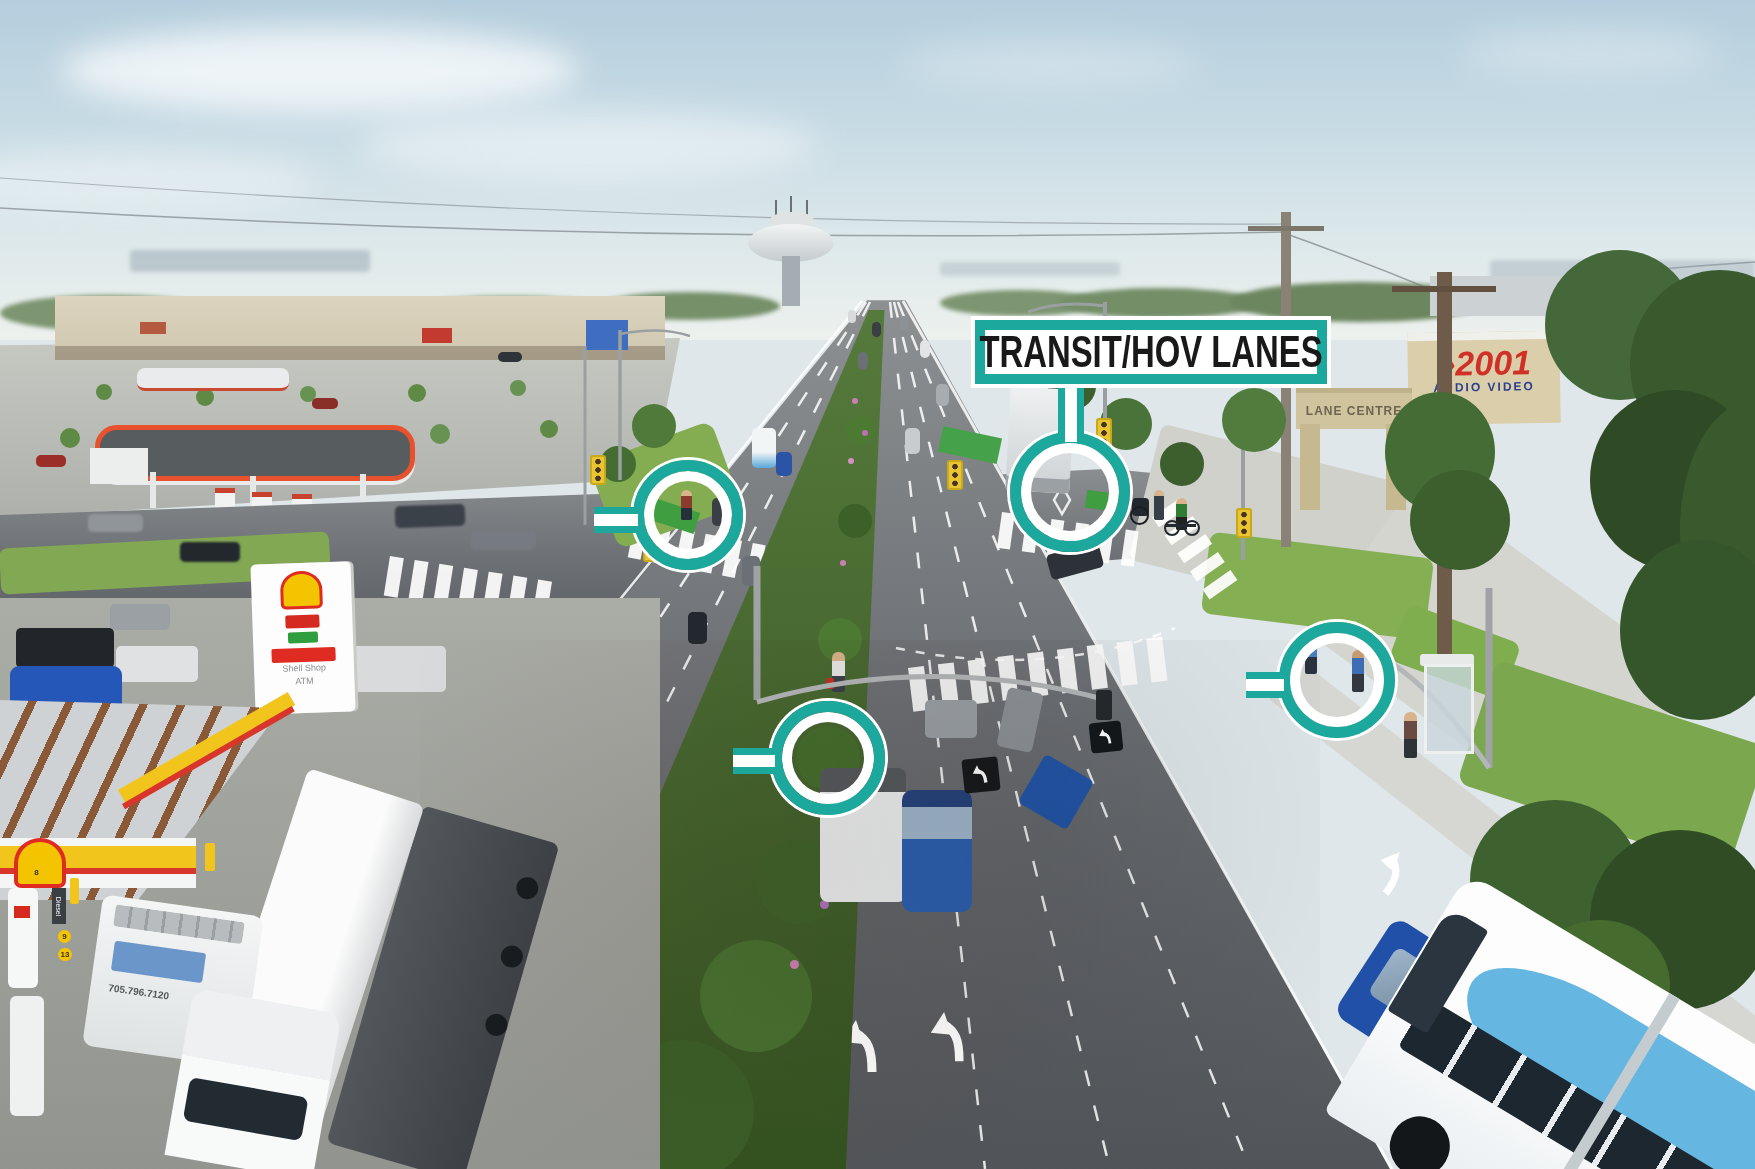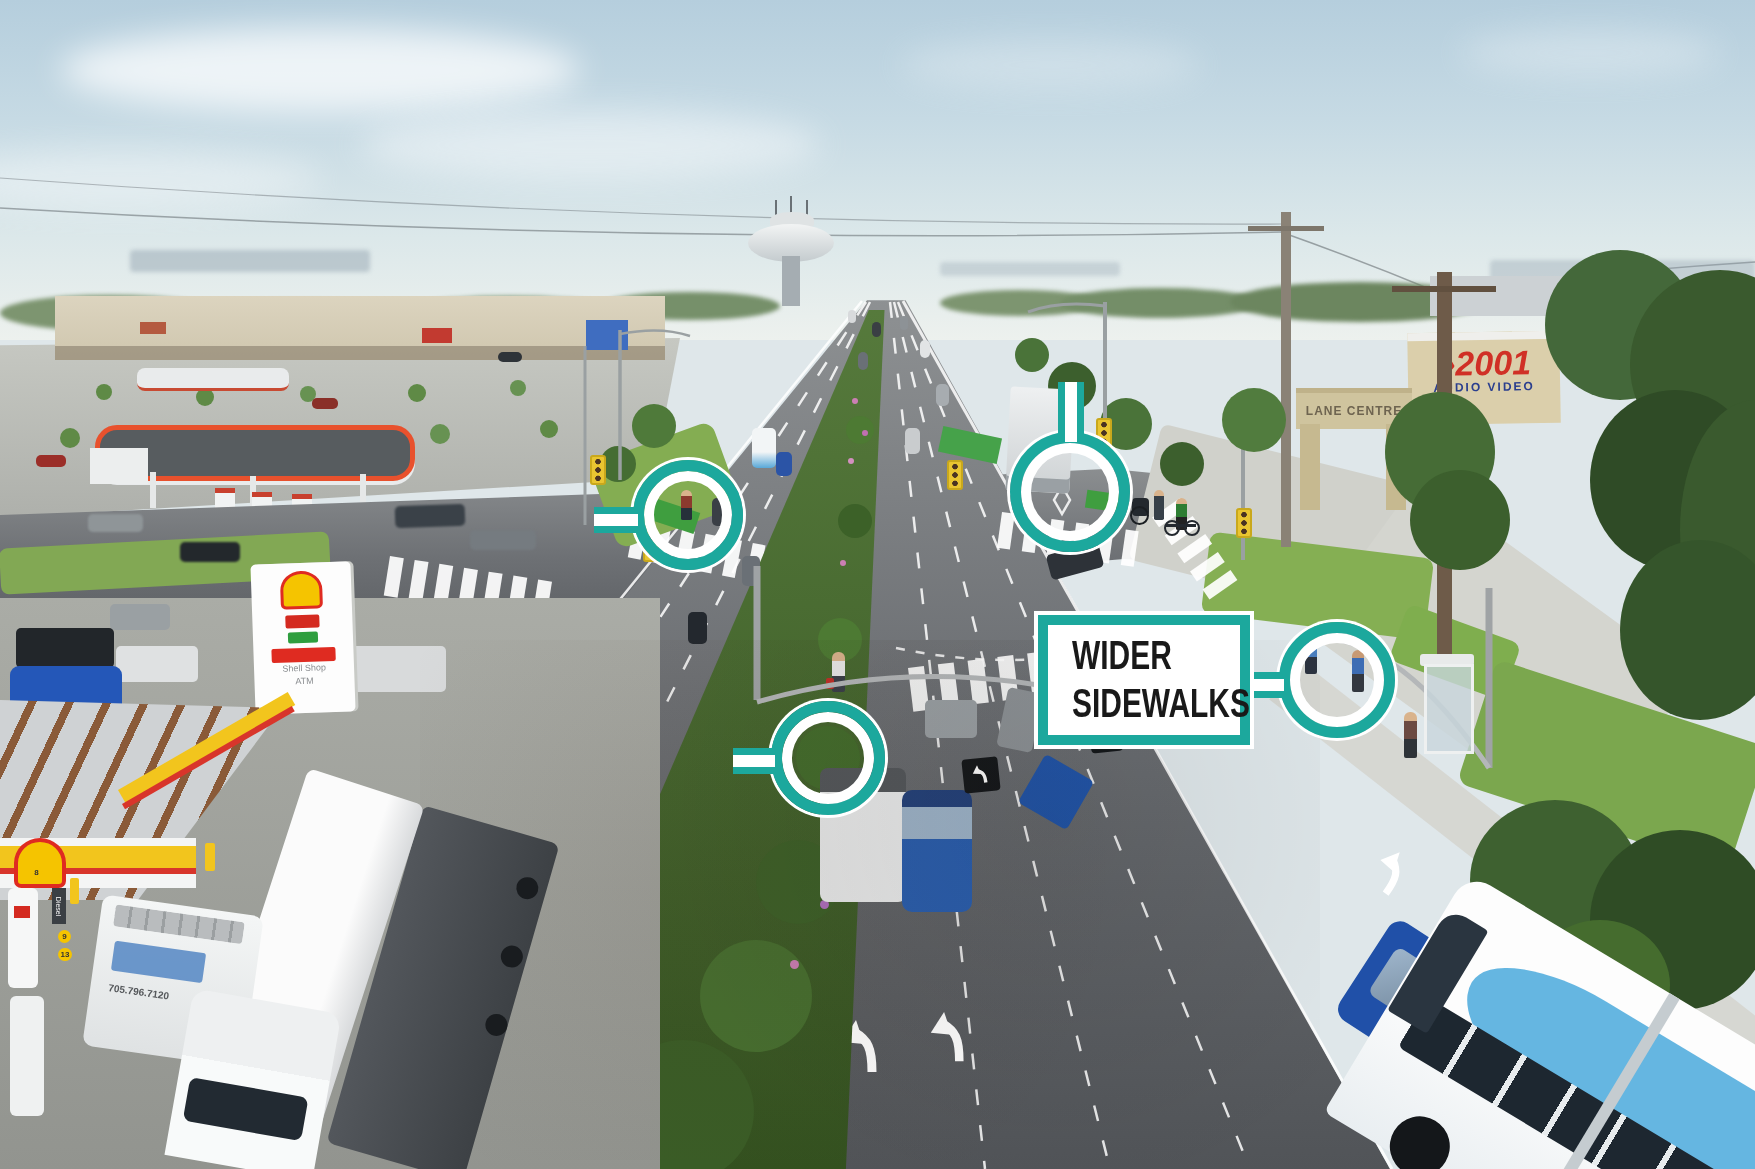--- a/index.html
+++ b/index.html
@@ -388,27 +388,26 @@
   <div class="abs" style="left:372px;top:818px;width:142px;height:351px;background:linear-gradient(90deg,#53575c,#3d4145);border-radius:8px;transform:rotate(16deg);z-index:7;">
     <div class="abs" style="left:112px;top:40px;width:22px;height:22px;background:#191c1f;border-radius:50%;"></div>
     <div class="abs" style="left:116px;top:110px;width:22px;height:22px;background:#191c1f;border-radius:50%;"></div>
     <div class="abs" style="left:120px;top:180px;width:22px;height:22px;background:#191c1f;border-radius:50%;"></div>
   </div>
 
   <div class="abs" style="left:420px;top:640px;width:900px;height:520px;background:radial-gradient(circle at 35% 45%,rgba(70,50,35,.10),transparent 60%),radial-gradient(circle at 70% 35%,rgba(0,0,0,.08),transparent 55%);pointer-events:none;"></div>
 
   <div class="abs conn-v" style="left:1058px;top:382px;height:60px;"></div>
   <div class="abs callout-circle" style="left:1010px;top:432px;width:120px;height:120px;"></div>
+  <div class="abs callout-box" style="left:975px;top:320px;width:352px;height:64px;align-items:center;">
+    <div class="ln center" style="font-size:45px;">TRANSIT/HOV LANES</div>
+  </div>
 
   <div class="abs conn-h" style="left:594px;top:507px;width:44px;"></div>
   <div class="abs callout-circle" style="left:633px;top:460px;width:110px;height:110px;"></div>
 
   <div class="abs conn-h" style="left:1246px;top:672px;width:38px;"></div>
   <div class="abs callout-circle" style="left:1279px;top:622px;width:116px;height:116px;"></div>
-  <div class="abs callout-box" style="left:1038px;top:615px;width:212px;height:130px;padding-left:24px;">
-    <div class="ln" style="font-size:41px;">WIDER</div>
-    <div class="ln" style="font-size:41px;">SIDEWALKS</div>
-  </div>
 
   <div class="abs conn-h" style="left:733px;top:748px;width:42px;"></div>
   <div class="abs callout-circle" style="left:771px;top:701px;width:114px;height:114px;"></div>
 
 </div>
 
 </body></html>

